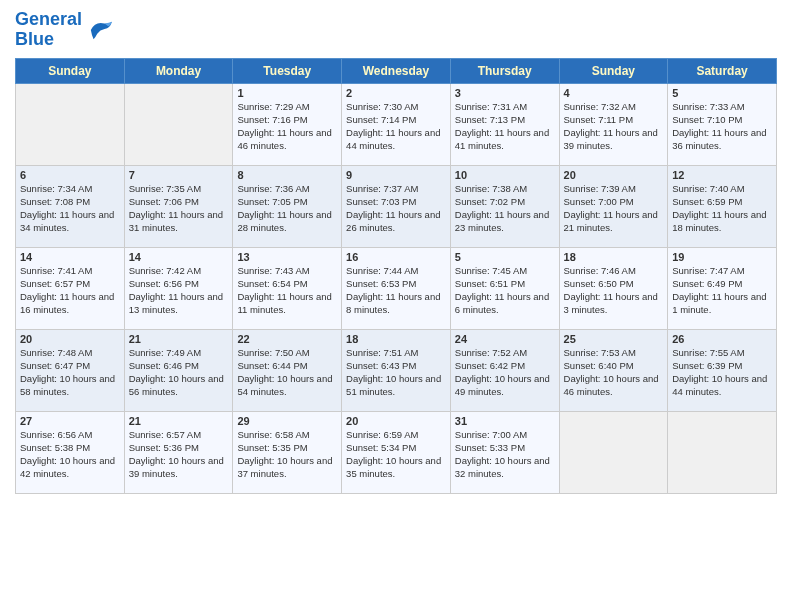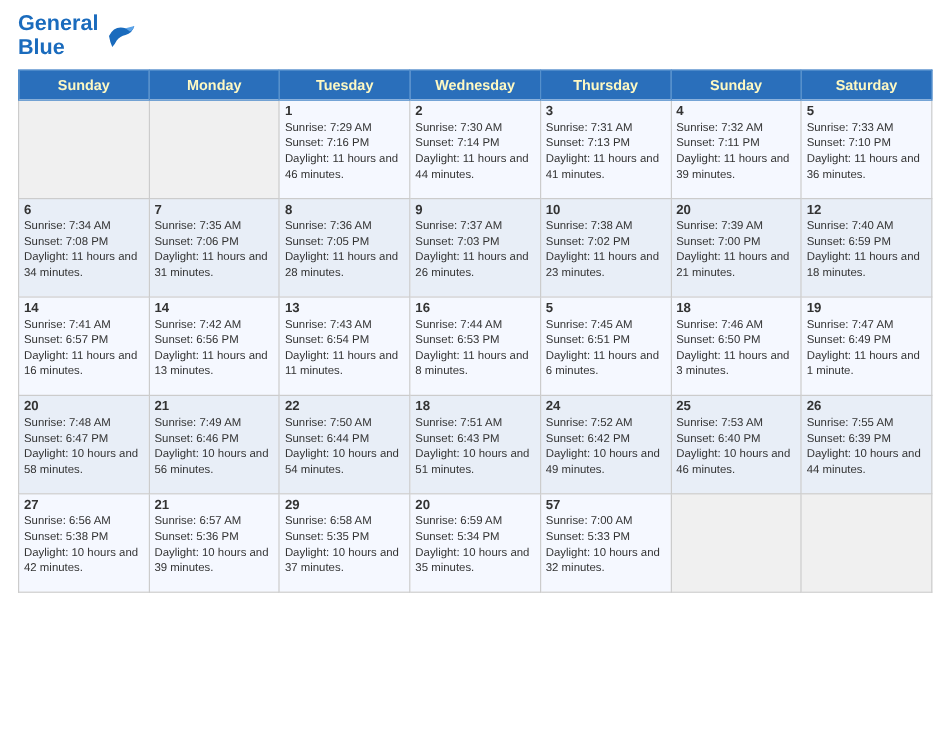--- a/index.html
+++ b/index.html
@@ -243,20 +243,20 @@
         </td>
         <td>
           <span class="day-num">29</span>
           <div class="day-info">Sunrise: 6:58 AM<br>Sunset: 5:35 PM<br>Daylight: 10 hours and 37 minutes.</div>
         </td>
         <td>
           <span class="day-num">20</span>
           <div class="day-info">Sunrise: 6:59 AM<br>Sunset: 5:34 PM<br>Daylight: 10 hours and 35 minutes.</div>
         </td>
         <td>
-          <span class="day-num">57</span>
+          <span class="day-num">31</span>
           <div class="day-info">Sunrise: 7:00 AM<br>Sunset: 5:33 PM<br>Daylight: 10 hours and 32 minutes.</div>
         </td>
         <td class="empty-cell"></td>
         <td class="empty-cell"></td>
       </tr>
     </tbody>
 </table>
 
 </body></html>

